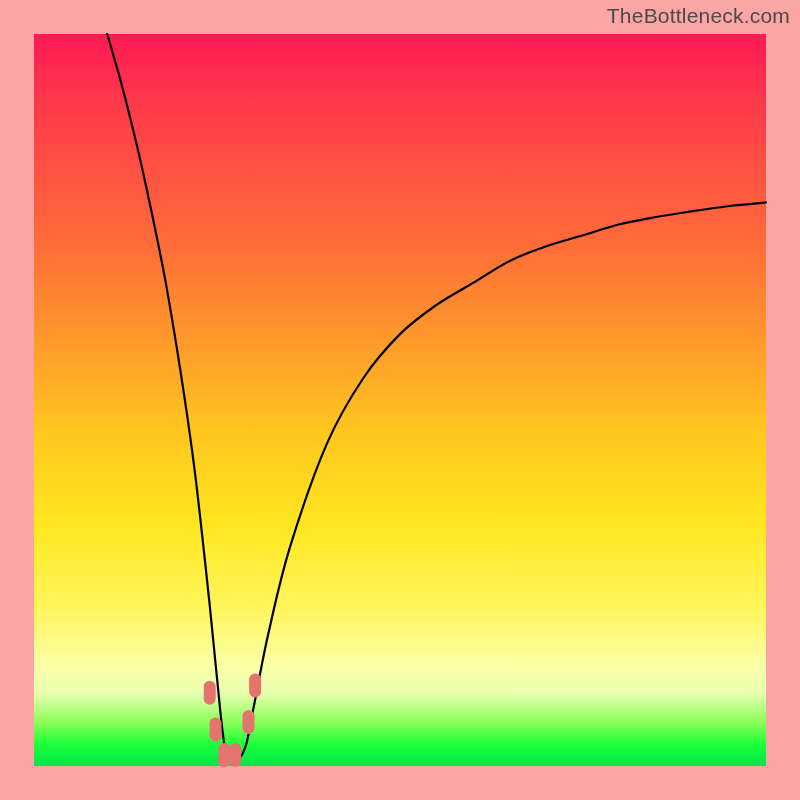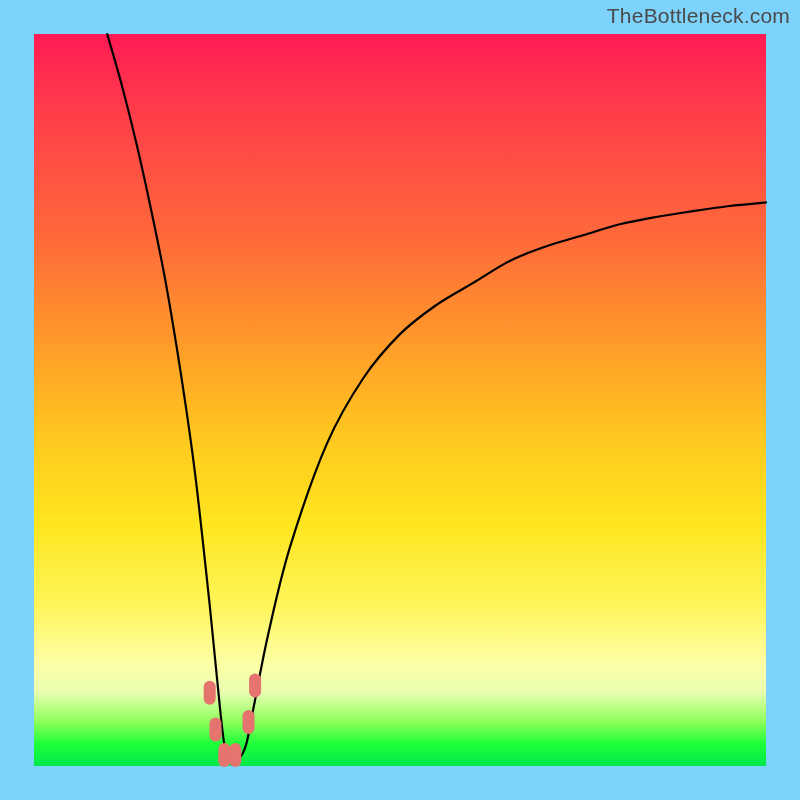--- a/index.html
+++ b/index.html
@@ -10,21 +10,21 @@
     background: #000;
     overflow: hidden;
     font-family: Arial, Helvetica, sans-serif;
   }
   .frame {
     position: absolute;
     left: 0;
     top: 0;
     width: 800px;
     height: 800px;
-    background: #7dd3fc;
+    background: #fca5a5;
   }
   .plot {
     position: absolute;
     left: 34px;
     top: 34px;
     width: 732px;
     height: 732px;
     
     background: linear-gradient(
       to bottom,

